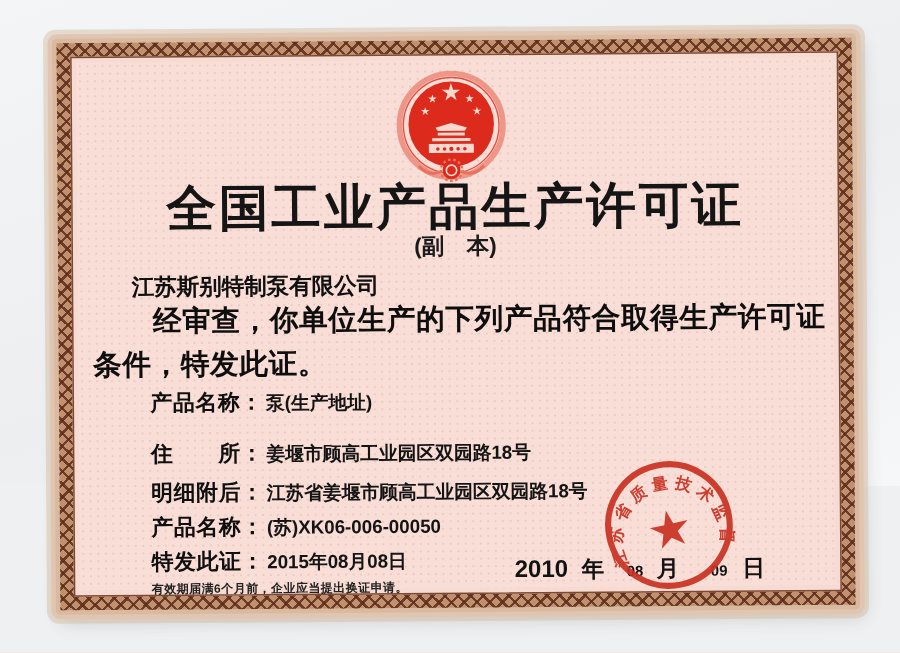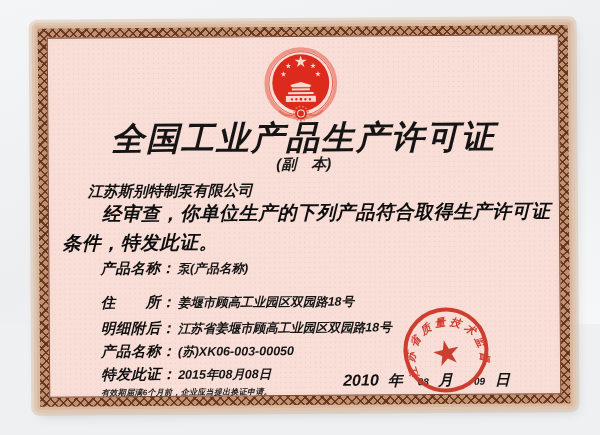--- a/index.html
+++ b/index.html
@@ -1,17 +1,17 @@
 <!DOCTYPE html>
 <html><head>
 <meta charset="utf-8">
 <style>
   html,body{margin:0;padding:0;}
   body{width:600px;height:435px;overflow:hidden;font-family:"Liberation Sans","DejaVu Sans",sans-serif;background:#eef0f2;}
-  .stage{position:relative;width:600px;height:324px;background:linear-gradient(160deg,#f4f5f7 0%,#eceef0 55%,#f6f7f8 100%);font-style:italic;}
+  .stage{position:relative;width:600px;height:324px;background:linear-gradient(160deg,#f4f5f7 0%,#eceef0 55%,#f6f7f8 100%);}
   
   .cert{
     position:absolute;left:36px;top:24px;width:536px;height:384px;
     box-sizing:border-box;padding:3px;background:#d9b9a0;border-radius:3px;
     box-shadow:0 0 0 3px #e0c6b0,0 0 0 6px rgba(214,186,160,.45),3px 5px 12px rgba(90,70,60,.22);
     transform:rotate(-0.4deg);
   }
   
   .band{
     width:100%;height:100%;box-sizing:border-box;padding:9px;
@@ -93,30 +93,30 @@
             <path d="M59,91 Q70,96 79,86" fill="none" stroke="#e8705f" stroke-width="2.6"></path>
           </svg>
 
           <h1 class="title">全国工业产品生产许可证</h1>
           <div class="subtitle">(副　本)</div>
           <div class="company">江苏斯别特制泵有限公司</div>
           <div class="stmt l1">经审查，你单位生产的下列产品符合取得生产许可证</div>
           <div class="stmt l2">条件，特发此证。</div>
 
           <div class="frow" style="top:218px">
-            <span class="flabel">产品名称：</span><span class="fvalue">泵(产品名称)</span>
+            <span class="flabel">产品名称：</span><span class="fvalue">泵(生产地址)</span>
           </div>
           <div class="frow" style="top:252px">
             <span class="flabel">住　　所：</span><span class="fvalue">姜堰市顾高工业园区双园路18号</span>
           </div>
           <div class="frow" style="top:278px">
             <span class="flabel">明细附后：</span><span class="fvalue">江苏省姜堰市顾高工业园区双园路18号</span>
           </div>
           <div class="frow" style="top:301px">
-            <span class="flabel">产品名称：</span><span class="fvalue">(苏)XK06-003-00050</span>
+            <span class="flabel">产品名称：</span><span class="fvalue">(苏)XK06-006-00050</span>
           </div>
           <div class="frow" style="top:324px">
             <span class="flabel">特发此证：</span><span class="fvalue">2015年08月08日</span>
           </div>
 
           <div class="note">有效期届满6个月前，企业应当提出换证申请。</div>
 
           <div class="date">
             <span class="dyear">2010</span>
             <span class="dunit g1">年</span>

